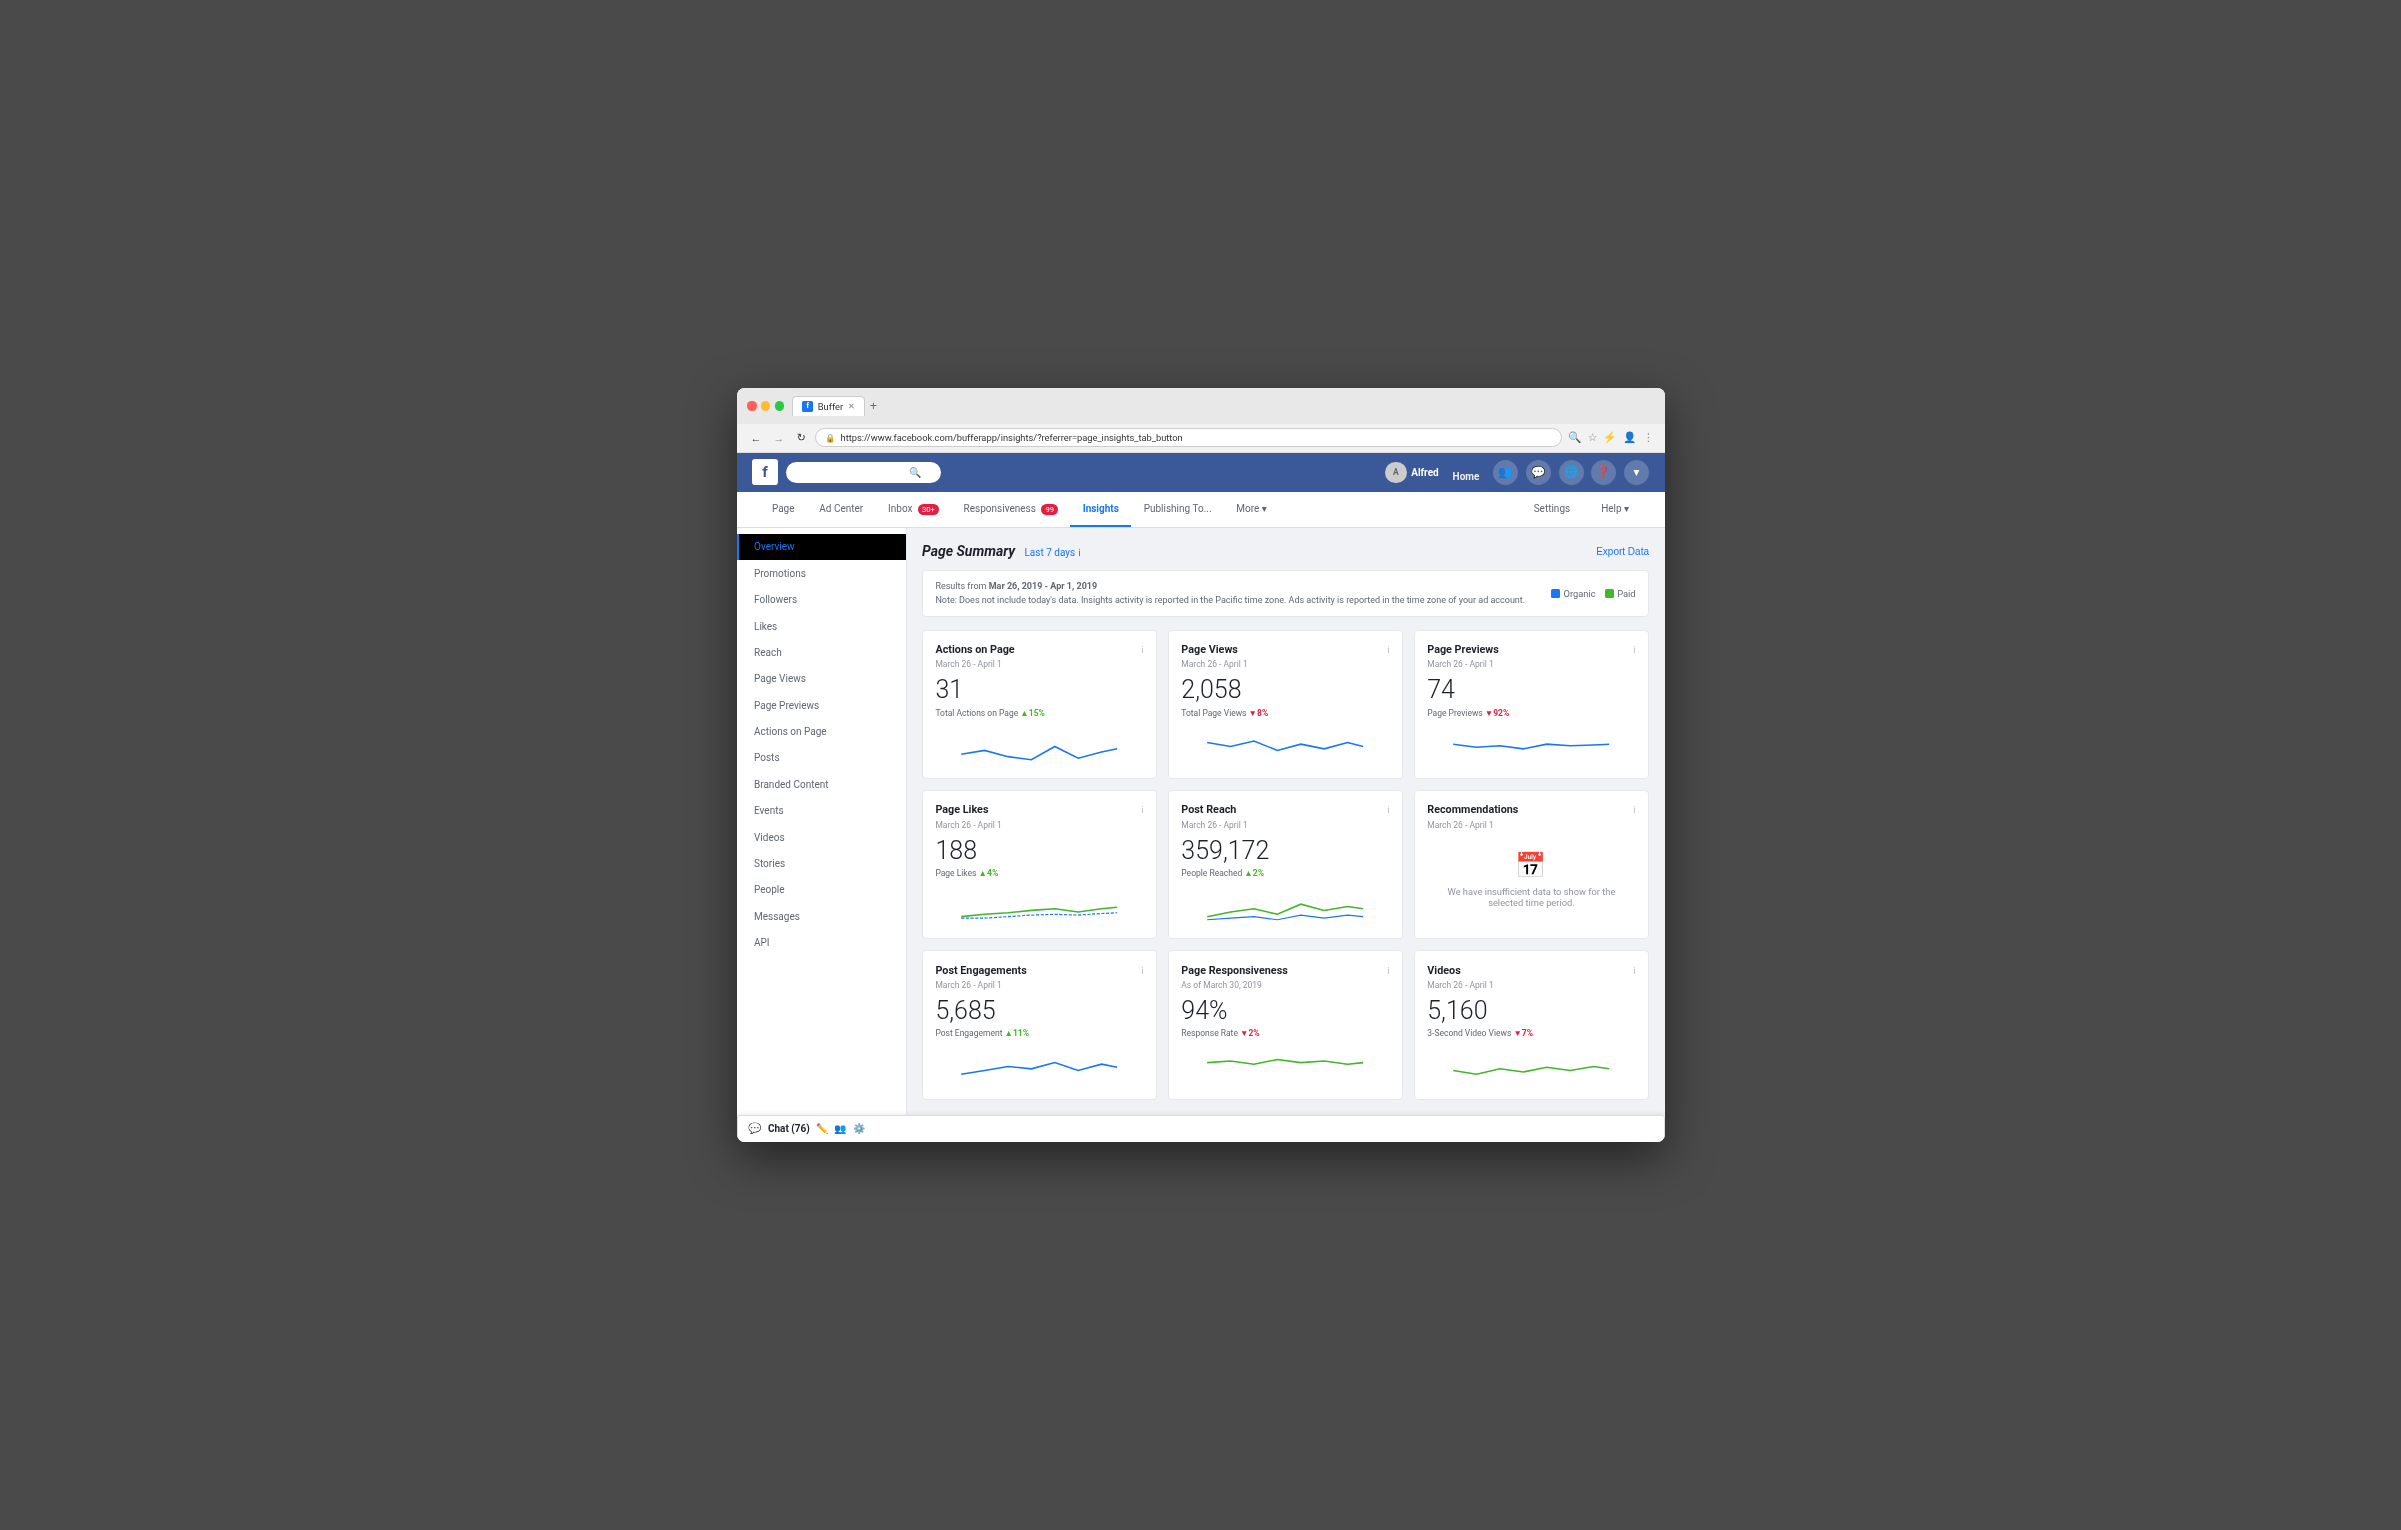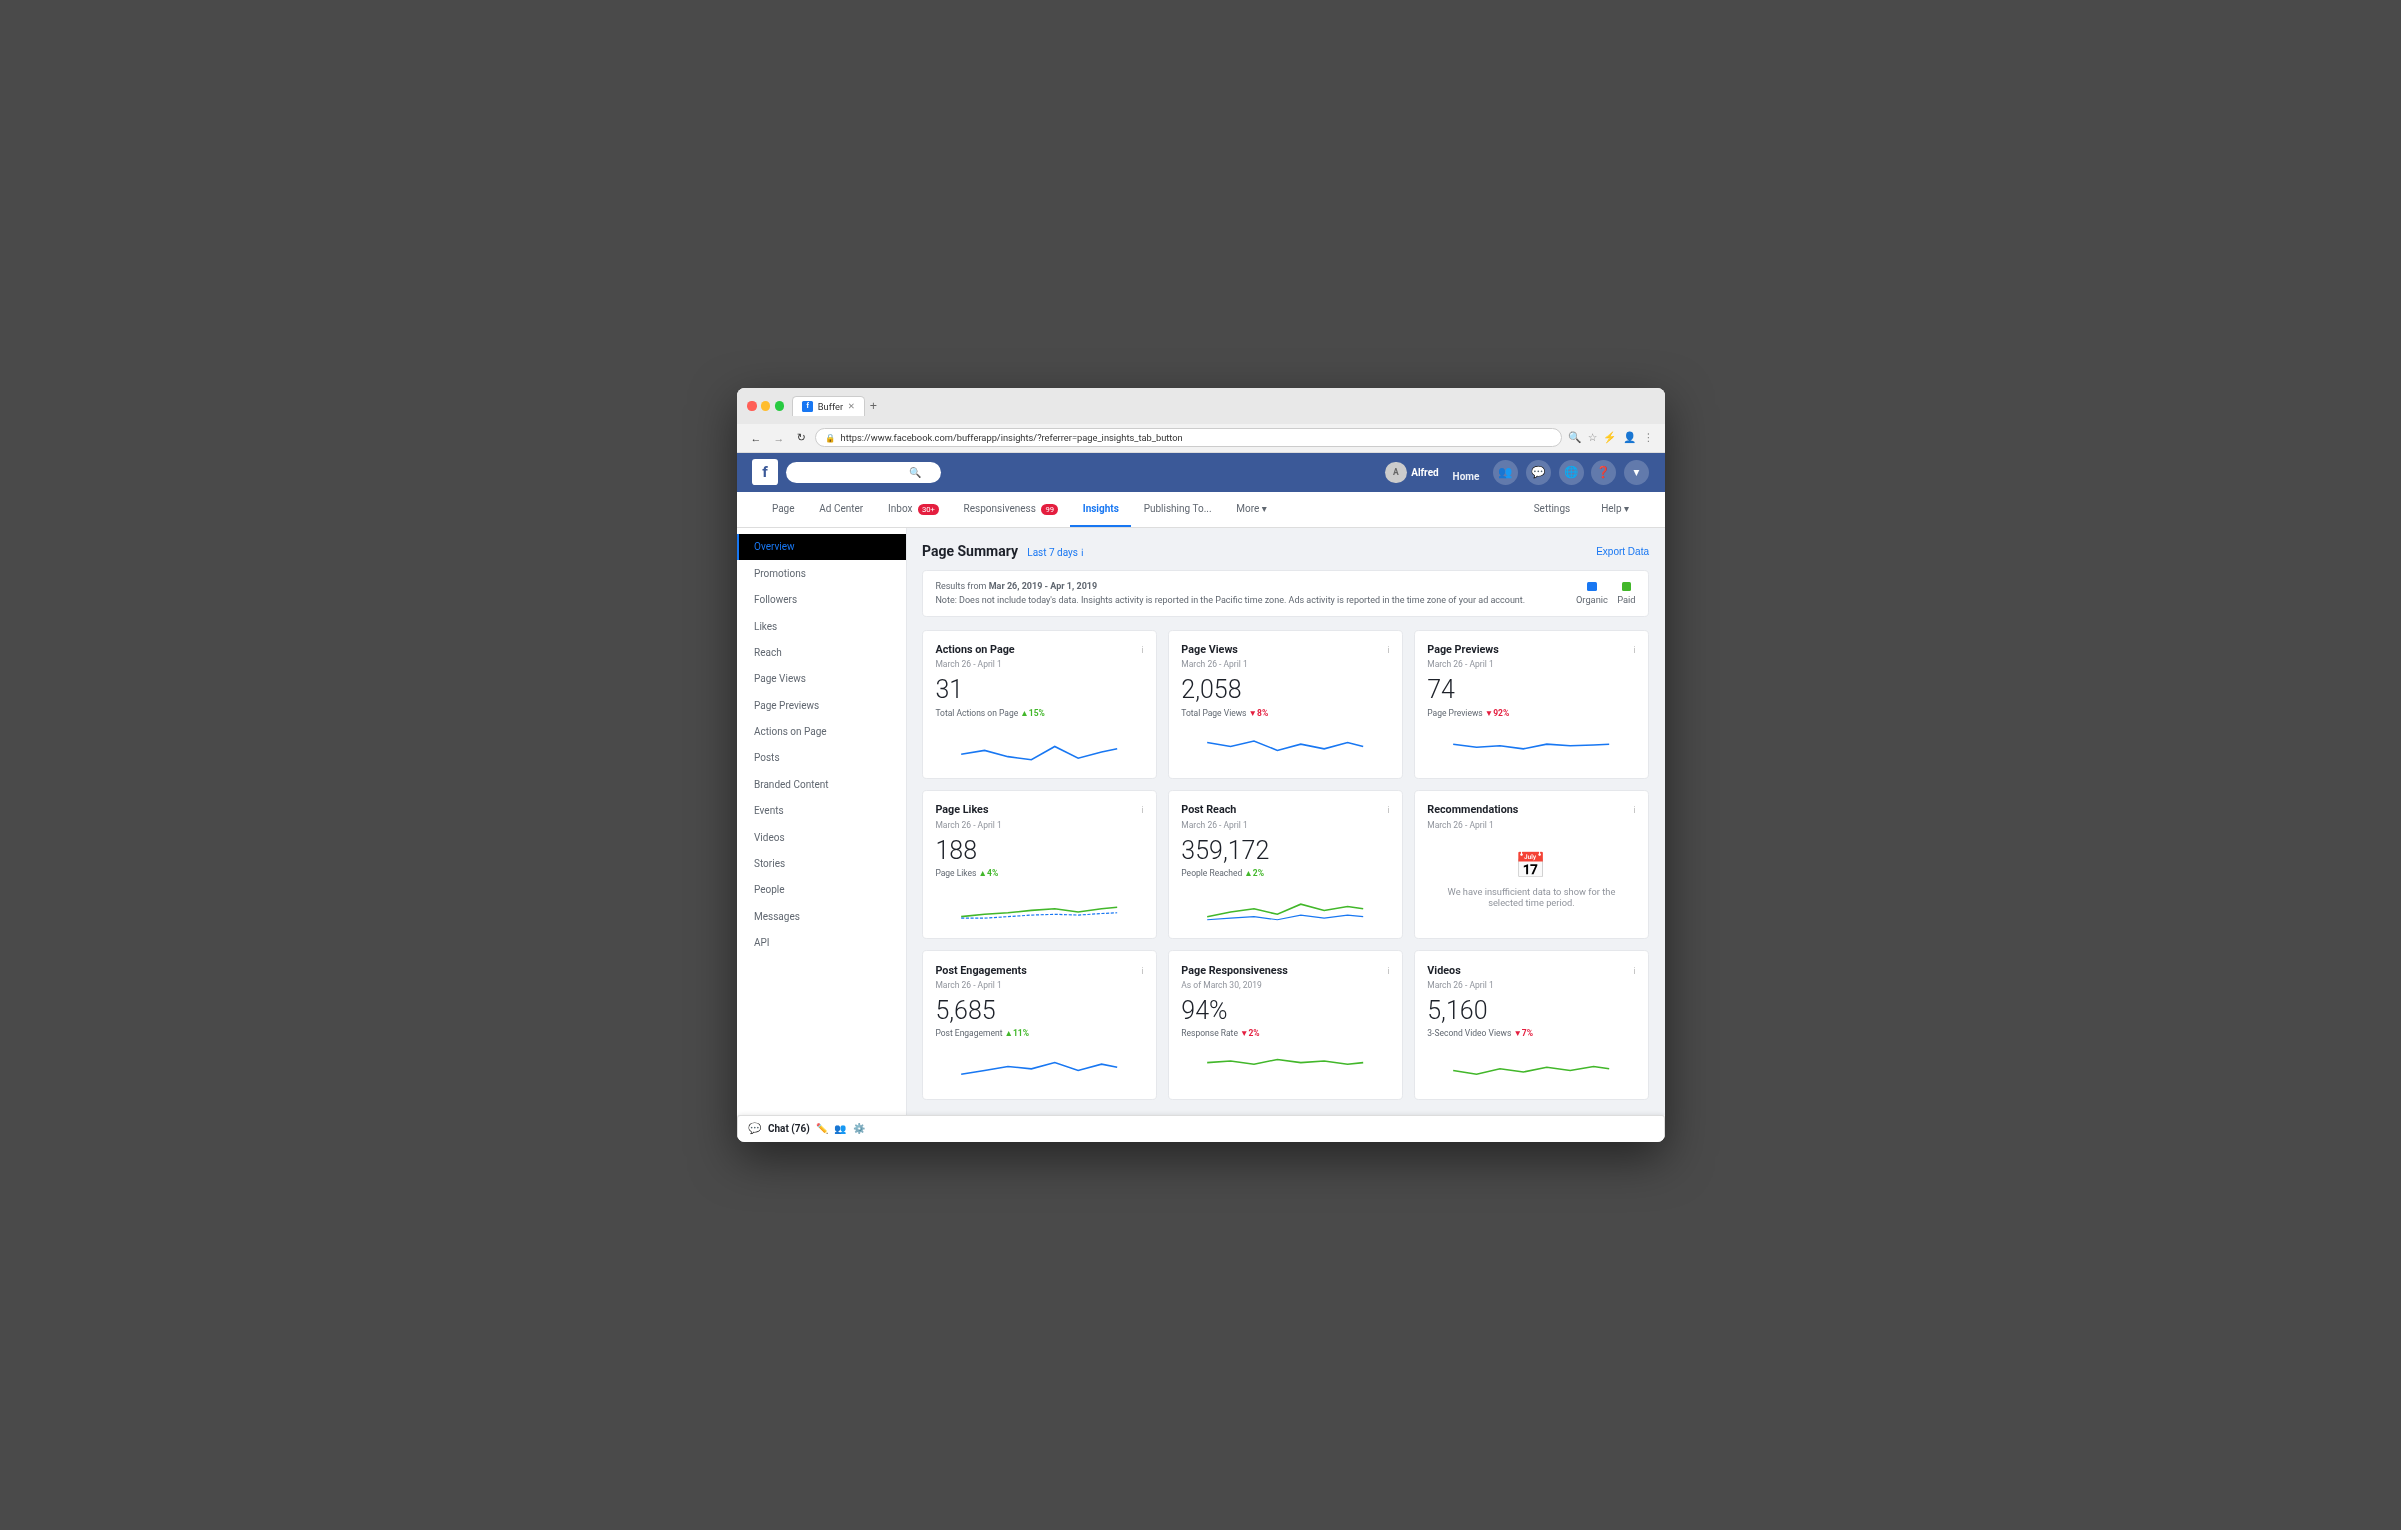--- a/index.html
+++ b/index.html
@@ -209,20 +209,21 @@
     .content-header {
       display: flex;
       justify-content: space-between;
       align-items: center;
       margin-bottom: 10.8px;
     }
     .page-summary-title {
       font-size: 14px;
       font-weight: bold;
       color: #1d2129;
+      font-style: italic;
     }
     .date-range {
       color: #1877f2;
       font-size: 10px;
       cursor: pointer;
       margin-left: 6.2px;
     }
     .export-btn {
       color: #1877f2;
       font-size: 10px;
@@ -238,21 +239,21 @@
       font-size: 9px;
       color: #606770;
       margin-bottom: 12.4px;
       display: flex;
       justify-content: space-between;
       align-items: center;
     }
     .legend {
       display: flex; gap: 9.3px; align-items: center; flex-shrink: 0; margin-left: 15.5px;
     }
-    .legend-item { display: flex; align-items: center; gap: 3.1px; font-size: 9.3px; color: #606770; flex-direction: column; }
+    .legend-item { display: flex; align-items: center; gap: 3.1px; font-size: 9.3px; color: #606770; }
     .legend-dot { width: 9.3px; height: 9.3px; border-radius: 1.5px; }
     
     .stats-grid {
       display: grid;
       grid-template-columns: repeat(3, 1fr);
       gap: 10.8px;
     }
     .stat-card {
       background: #fff;
       border-radius: 4.6px;

